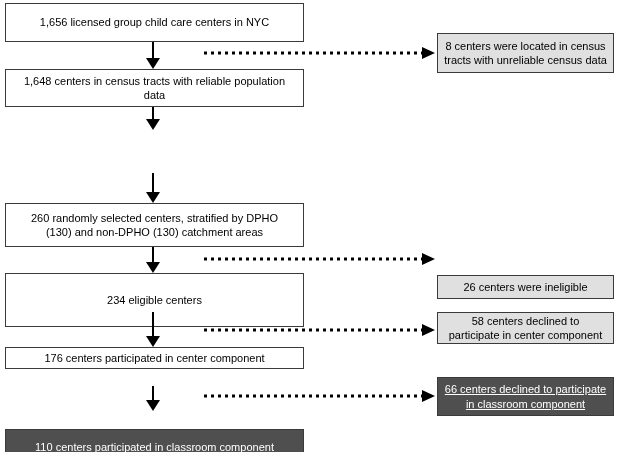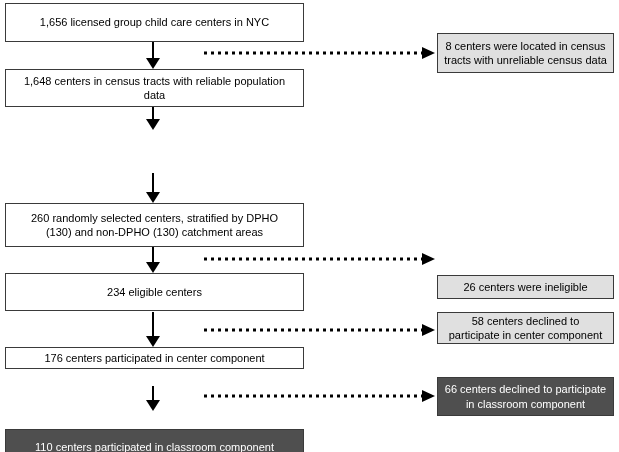--- a/index.html
+++ b/index.html
@@ -35,30 +35,30 @@
     background: var(--box-dark-gray, #4f4f4f);
     color: var(--text-light, #ffffff);
   }
 
   
   .main-box { left: 5px; width: 299px; }
   #b1 { top: 3px;   height: 39px; }
   #b2 { top: 69px;  height: 38px; }
   #b3 { top: 130px; height: 43px; }
   #b4 { top: 203px; height: 44px; }
-  #b5 { top: 273px; height: 38px; }
+  #b5 { top: 273px; height: 54px; }
   #b6 { top: 347px; height: 22px; }
   #b7 { top: 429px; height: 37px; text-align: center; }
 
   
   .side-box { left: 437px; width: 177px; }
   #s1 { top: 33px;  height: 40px; }
   #s2 { top: 247px; height: 24px; margin-top: 28px; }
   #s3 { top: 312px; height: 32px; }
-  #s4 { top: 377px; height: 39px; }
+  #s4 { top: 377px; height: 39px; text-decoration: underline; }
 
   
   .varrow { position: absolute; left: 146px; width: 14px; }
   .varrow .shaft {
     position: absolute;
     left: 50%;
     transform: translateX(-50%);
     top: 0;
     bottom: 9px;
     width: 2px;

